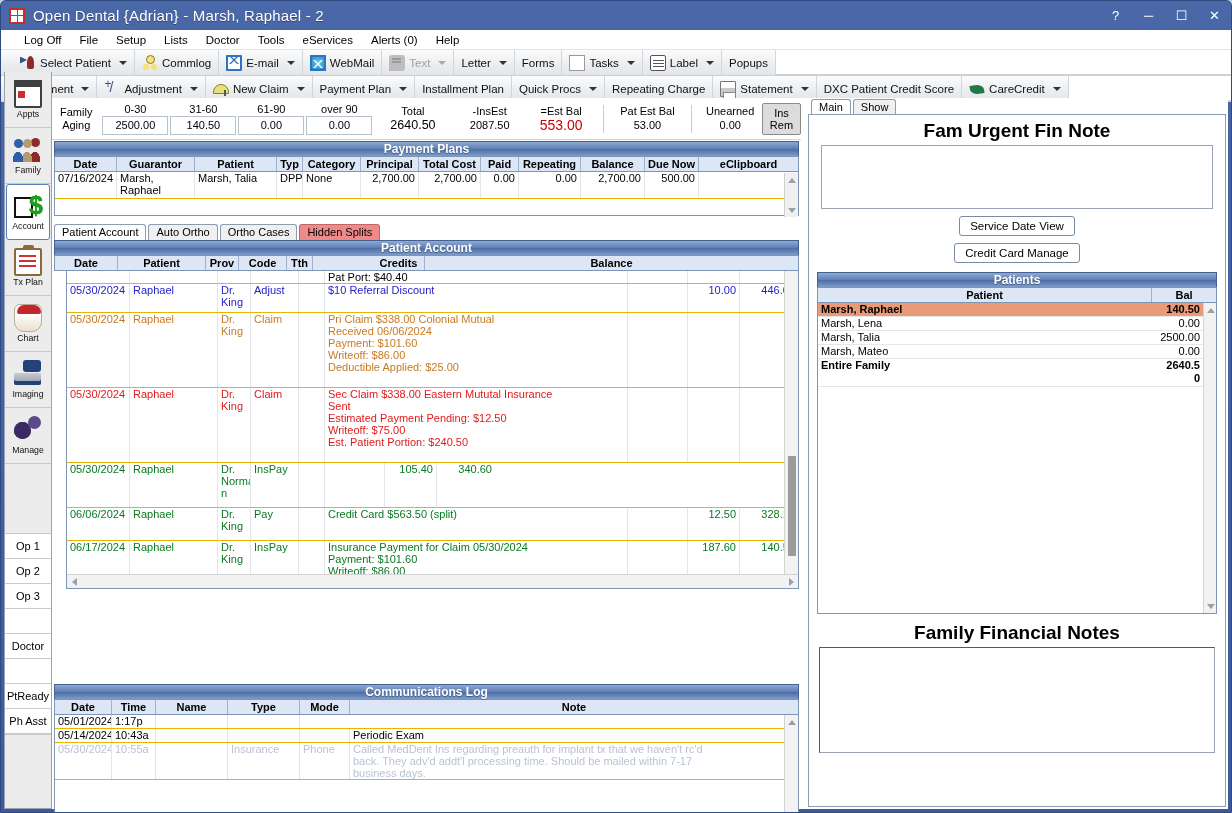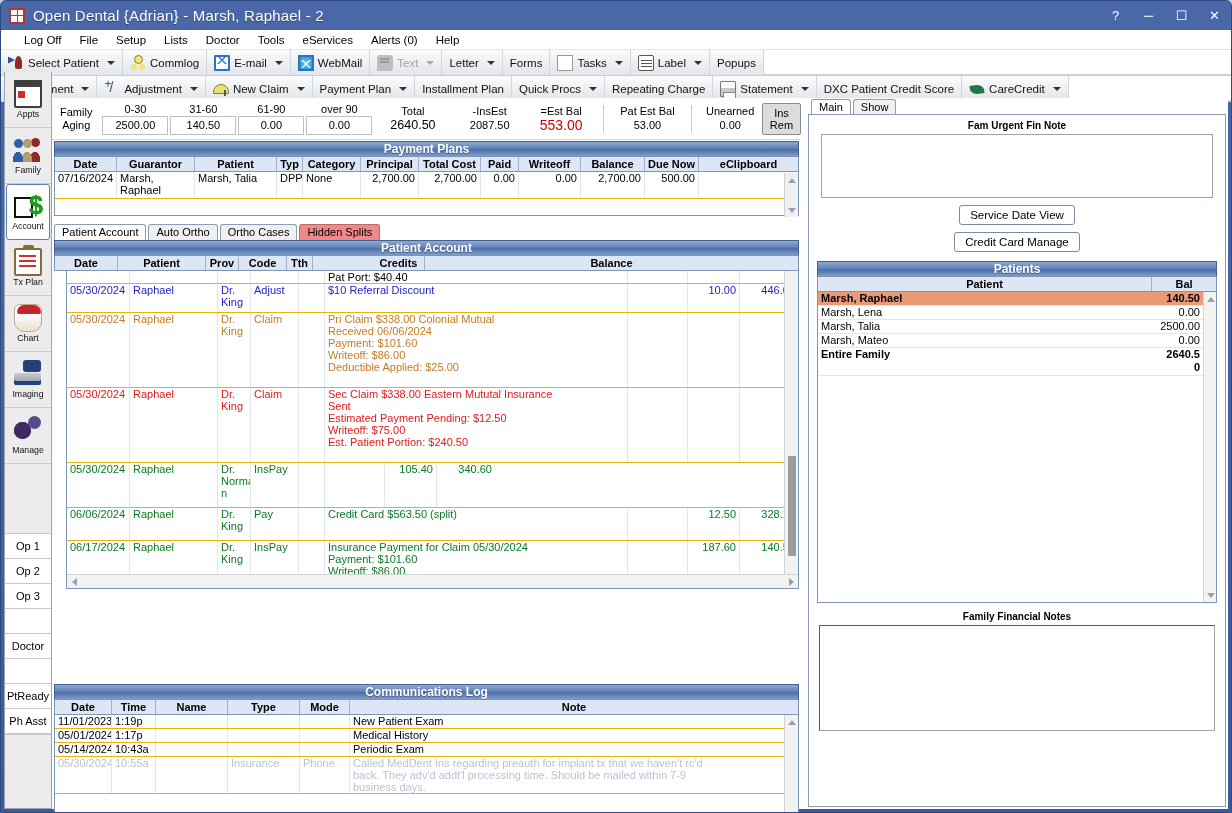--- a/index.html
+++ b/index.html
@@ -54,21 +54,21 @@
   }
   .menubar span { padding:2px 9px; white-space:nowrap; }
 
   
   .toolwrap { background:#f1f1f1; }
   .toolrow {
     height:26px; display:flex; align-items:stretch;
     background:linear-gradient(180deg,#fcfcfc 0%,#eceef0 55%,#e2e6ea 100%);
     border-bottom:1px solid #cdd3da;
   }
-  .toolrow.r1 { border-bottom:1px solid #c8cfd6; }
+  .toolrow.r1 { border-bottom:1px solid #c8cfd6;padding-left:12px; }
   .tbtn {
     display:flex;align-items:center;gap:4px;
     padding:0 7px; white-space:nowrap;
     border-right:1px solid #cfd6dd;
     font-size:11.5px; color:#111;
   }
   .tbtn.disabled { color:#a0a0a0; }
   .tbtn .caret {
     width:0;height:0;border-left:4px solid transparent;border-right:4px solid transparent;
     border-top:4px solid #333; margin-left:4px;
@@ -243,21 +243,21 @@
   .cl-vsb { position:absolute; right:0; top:0; width:14px; bottom:0; background:#f2f2f2; border-left:1px solid #d2d2d2;}
   .c-gray { color:#b9c2d6; }
 
   
   .rpanel { position:absolute; left:752px; top:0; right:0; bottom:0; }
   .rtabs { display:flex; align-items:flex-end; height:17px; padding-left:7px; font-size:11px;}
   .rbody {
     position:absolute; left:4px; right:2px; top:16px; bottom:2px;
     background:#fff; border:1px solid #8c9cb3;
   }
-  .sechead { font-weight:bold; font-size:10px; text-align:center; margin:5px 0 3px; }
+  .sechead { font-weight:bold; font-size:19px; text-align:center; margin:5px 0 3px; }
   .notebox { margin:0 12px; height:64px; background:#fff; border:1px solid #9aa4b0; }
   .rbtn {
     display:block; margin:7px auto 0; padding:3px 10px; font-size:11.5px;
     background:#fff; border:1px solid #7a8ba3; border-radius:3px;
   }
   .ptwrap { margin:9px 8px 0; }
   .pthead {
     background:linear-gradient(180deg,#8fa9d2 0%,#5f7fb4 48%,#4b6ea8 52%,#7f9bc8 100%);
     color:#fff;font-weight:bold;text-align:center;font-size:12px;height:15px;line-height:15px;
     border:1px solid #43608f;border-bottom:none;text-shadow:0 1px 0 rgba(0,0,0,.3);
@@ -500,21 +500,21 @@
       <div class="gridtitle">Payment Plans</div>
       <div class="gridhead" id="ppHead">
           <div style="width: 62px;">Date</div>
           <div style="width: 78px;">Guarantor</div>
           <div style="width: 82px;">Patient</div>
           <div style="width: 26px;">Typ</div>
           <div style="width: 58px;">Category</div>
           <div style="width: 58px;">Principal</div>
           <div style="width: 62px;">Total Cost</div>
           <div style="width: 38px;">Paid</div>
-          <div style="width: 62px;">Writeoff</div>
+          <div style="width: 62px;">Repeating</div>
           <div style="width: 64px;">Balance</div>
           <div style="width: 54px;">Due Now</div>
           <div style="width: 70px; flex: 1 1 0%;">eClipboard</div>
         </div>
       <div class="gridbody" id="ppBody" style="height:44px">
           <div class="grow" style="height: 27px; font-size: 11px;">
             <div style="width: 62px;">07/16/2024</div>
             <div style="width: 78px;">Marsh,
 Raphael</div>
             <div style="width: 82px;">Marsh, Talia</div>
@@ -669,51 +669,42 @@
           <div style="width: 57px;">Date</div>
           <div style="width: 44px;">Time</div>
           <div style="width: 72px;">Name</div>
           <div style="width: 72px;">Type</div>
           <div style="width: 50px;">Mode</div>
           <div style="width: 420px; flex: 1 1 0%;">Note</div>
         </div>
       <div class="gridbody" style="height:190px;">
         <div class="cl-body" id="clBody">
             <div class="grow c-black" style="min-height: 14px; line-height: 14px;">
-              <div style="width: 57px;">11/01/2023</div>
-              <div style="width: 44px;">1:19p</div>
-              <div style="width: 72px;"></div>
-              <div style="width: 72px;"></div>
-              <div style="width: 50px;"></div>
-              <div style="width: 420px; flex: 1 1 0%;">New Patient Exam</div>
-            </div>
-            <div class="grow c-black" style="min-height: 14px; line-height: 14px;">
               <div style="width: 57px;">05/01/2024</div>
               <div style="width: 44px;">1:17p</div>
               <div style="width: 72px;"></div>
               <div style="width: 72px;"></div>
               <div style="width: 50px;"></div>
-              <div style="width: 420px; flex: 1 1 0%;">Medical History</div>
             </div>
             <div class="grow c-black" style="min-height: 14px; line-height: 14px;">
               <div style="width: 57px;">05/14/2024</div>
               <div style="width: 44px;">10:43a</div>
               <div style="width: 72px;"></div>
               <div style="width: 72px;"></div>
               <div style="width: 50px;"></div>
               <div style="width: 420px; flex: 1 1 0%;">Periodic Exam</div>
             </div>
             <div class="grow c-gray" style="min-height: 14px; line-height: 14px;">
               <div style="width: 57px;">05/30/2024</div>
               <div style="width: 44px;">10:55a</div>
               <div style="width: 72px;"></div>
               <div style="width: 72px;">Insurance</div>
               <div style="width: 50px;">Phone</div>
               <div style="width: 420px; flex: 1 1 0%;">Called MedDent Ins regarding preauth for implant tx that we haven't rc'd
-back. They adv'd addt'l processing time. Should be mailed within 7-9
+back. They adv'd addt'l processing time. Should be mailed within 7-17
 business days.</div>
             </div>
           </div>
         <div class="cl-vsb">
           <div class="sbbtn sbup"></div>
 
         </div>
       </div>
     </div>
 

